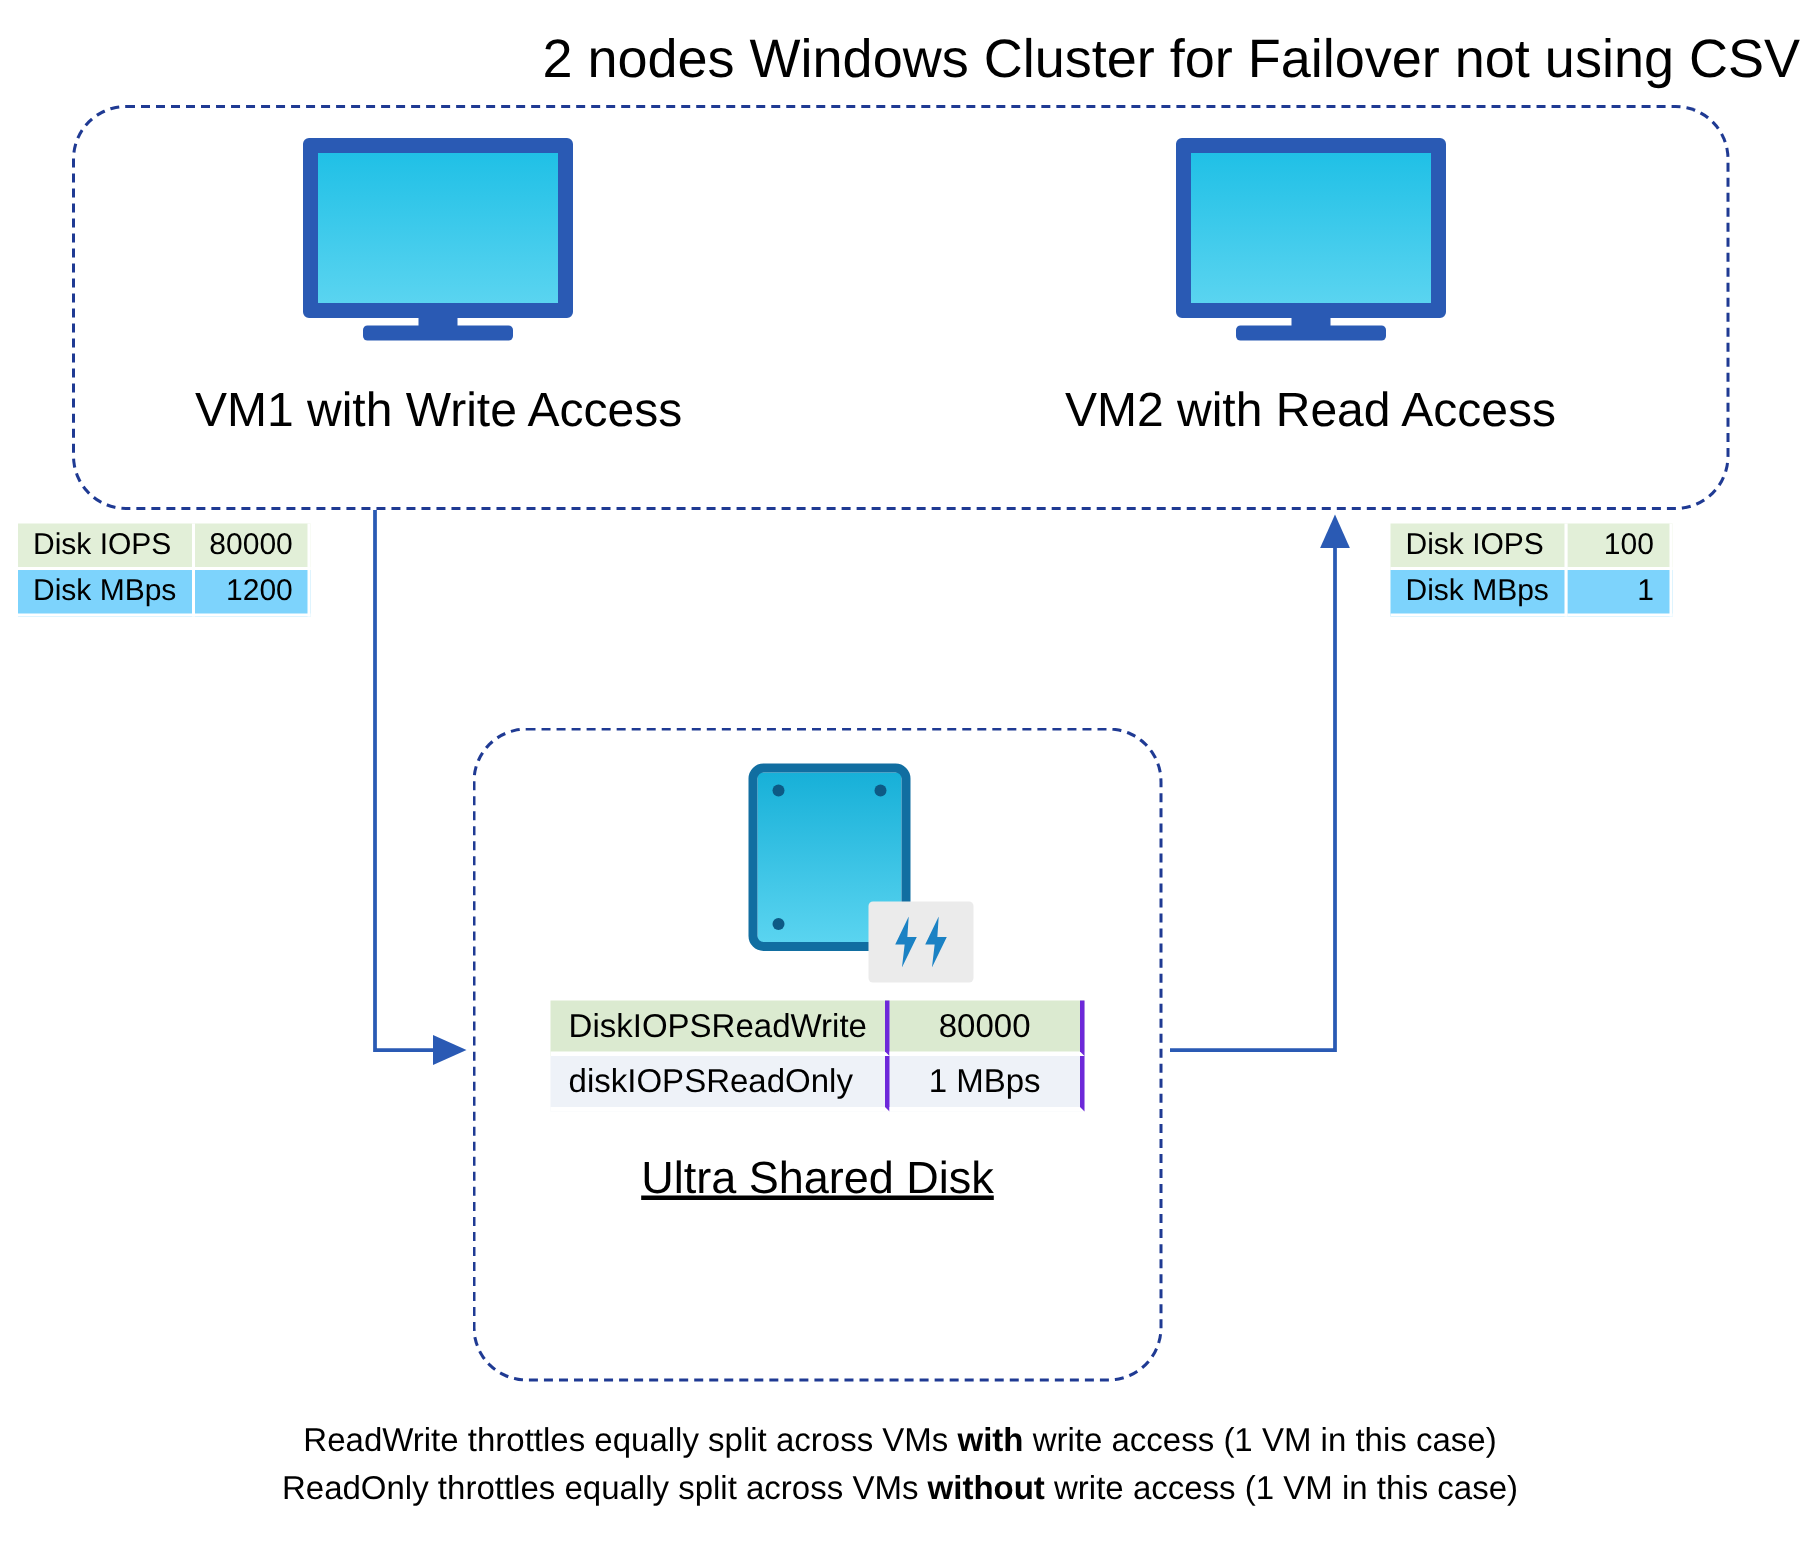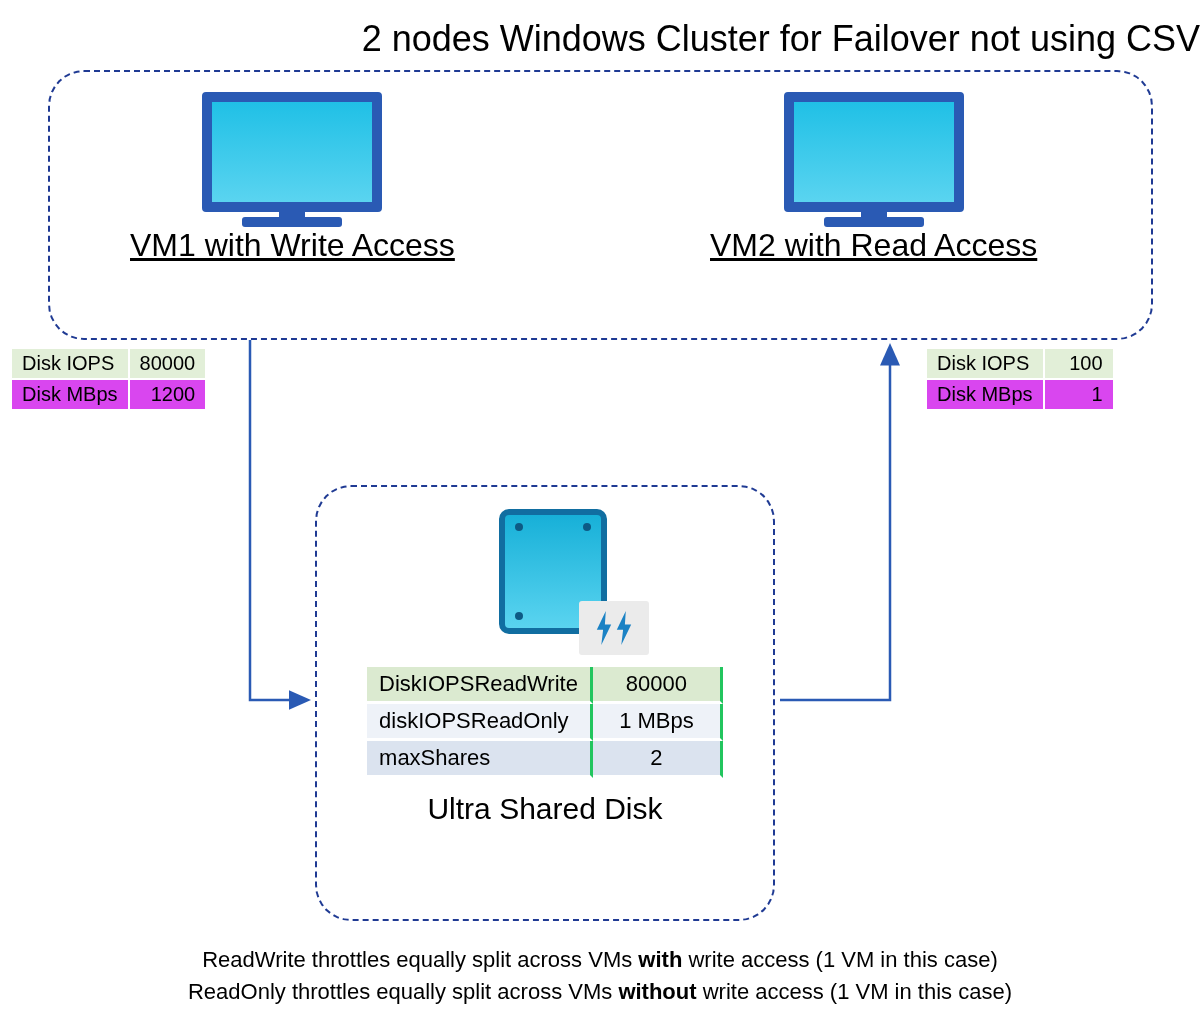--- a/index.html
+++ b/index.html
@@ -67,39 +67,39 @@
       position: absolute;
       bottom: 0;
       left: 50%;
       transform: translateX(-50%);
       width: 100px;
       height: 10px;
       background: #2a5ab4;
       border-radius: 3px;
     }
     .vm-label {
+      margin-top: 28px;
       font-size: 32px;
       color: #000;
       font-weight: 400;
       white-space: nowrap;
-      text-decoration: underline;
     }
     .small-table {
       position: absolute;
       border-spacing: 0;
       font-size: 20px;
     }
     .small-table td {
       padding: 3px 10px;
       border-right: 2px solid #fff;
       border-bottom: 2px solid #fff;
     }
     .small-table td:nth-child(2) { text-align: right; min-width: 70px; }
     .row-green { background: #e2efd8; padding-left: 42px; }
-    .row-green-alt { background: #d946ef; }
+    .row-green-alt { background: #7dd3fc; }
     .vm1-table { top: 349px; left: 12px; }
     .vm2-table { top: 349px; left: 927px; }
     .disk-box {
       position: absolute;
       top: 485px;
       left: 315px;
       width: 460px;
       height: 436px;
       border: 2.5px dashed #1f3a93;
       border-radius: 36px;
@@ -153,31 +153,32 @@
       background: #1b82c4;
       clip-path: polygon(60% 0%, 10% 55%, 45% 55%, 35% 100%, 90% 40%, 55% 40%);
     }
     .disk-table {
       border-spacing: 0;
       font-size: 22px;
       margin-bottom: 8px;
     }
     .disk-table td {
       padding: 4px 12px;
-      border-right: 3px solid #22c55e;
+      border-right: 3px solid #6d28d9;
       border-bottom: 3px solid #fff;
     }
     .disk-table td:nth-child(2) { text-align: center; min-width: 130px; }
     .row-g1 { background: #dbead0; }
     .row-g2 { background: #eaf3e3; }
     .row-b1 { background: #dbe3ef; }
     .row-b2 { background: #eef2f8; }
     .disk-label {
       font-size: 30px;
-      margin-top: 6px;
+      margin-top: 20px;
+      text-decoration: underline;
     }
     .footer-notes {
       position: absolute;
       top: 944px;
       left: 0;
       right: 0;
       text-align: center;
       font-size: 22px;
       line-height: 1.45;
       color: #000;
@@ -270,24 +271,20 @@
   <table class="disk-table">
     <tbody>
         <tr class="row-g1">
       <td>DiskIOPSReadWrite</td>
       <td>80000</td>
     </tr>
     <tr class="row-b2">
       <td>diskIOPSReadOnly</td>
       <td>1 MBps</td>
     </tr>
-    <tr class="row-b1">
-      <td>maxShares</td>
-      <td>2</td>
-    </tr>
   </tbody>
     </table>
   <div class="disk-label">Ultra Shared Disk</div>
 </div>
 
 <div class="footer-notes">
   <div>
     <span>ReadWrite throttles equally split across VMs </span><span class="underline">with</span><span> write access (1 VM in this case)</span>
   </div>
   <div>

